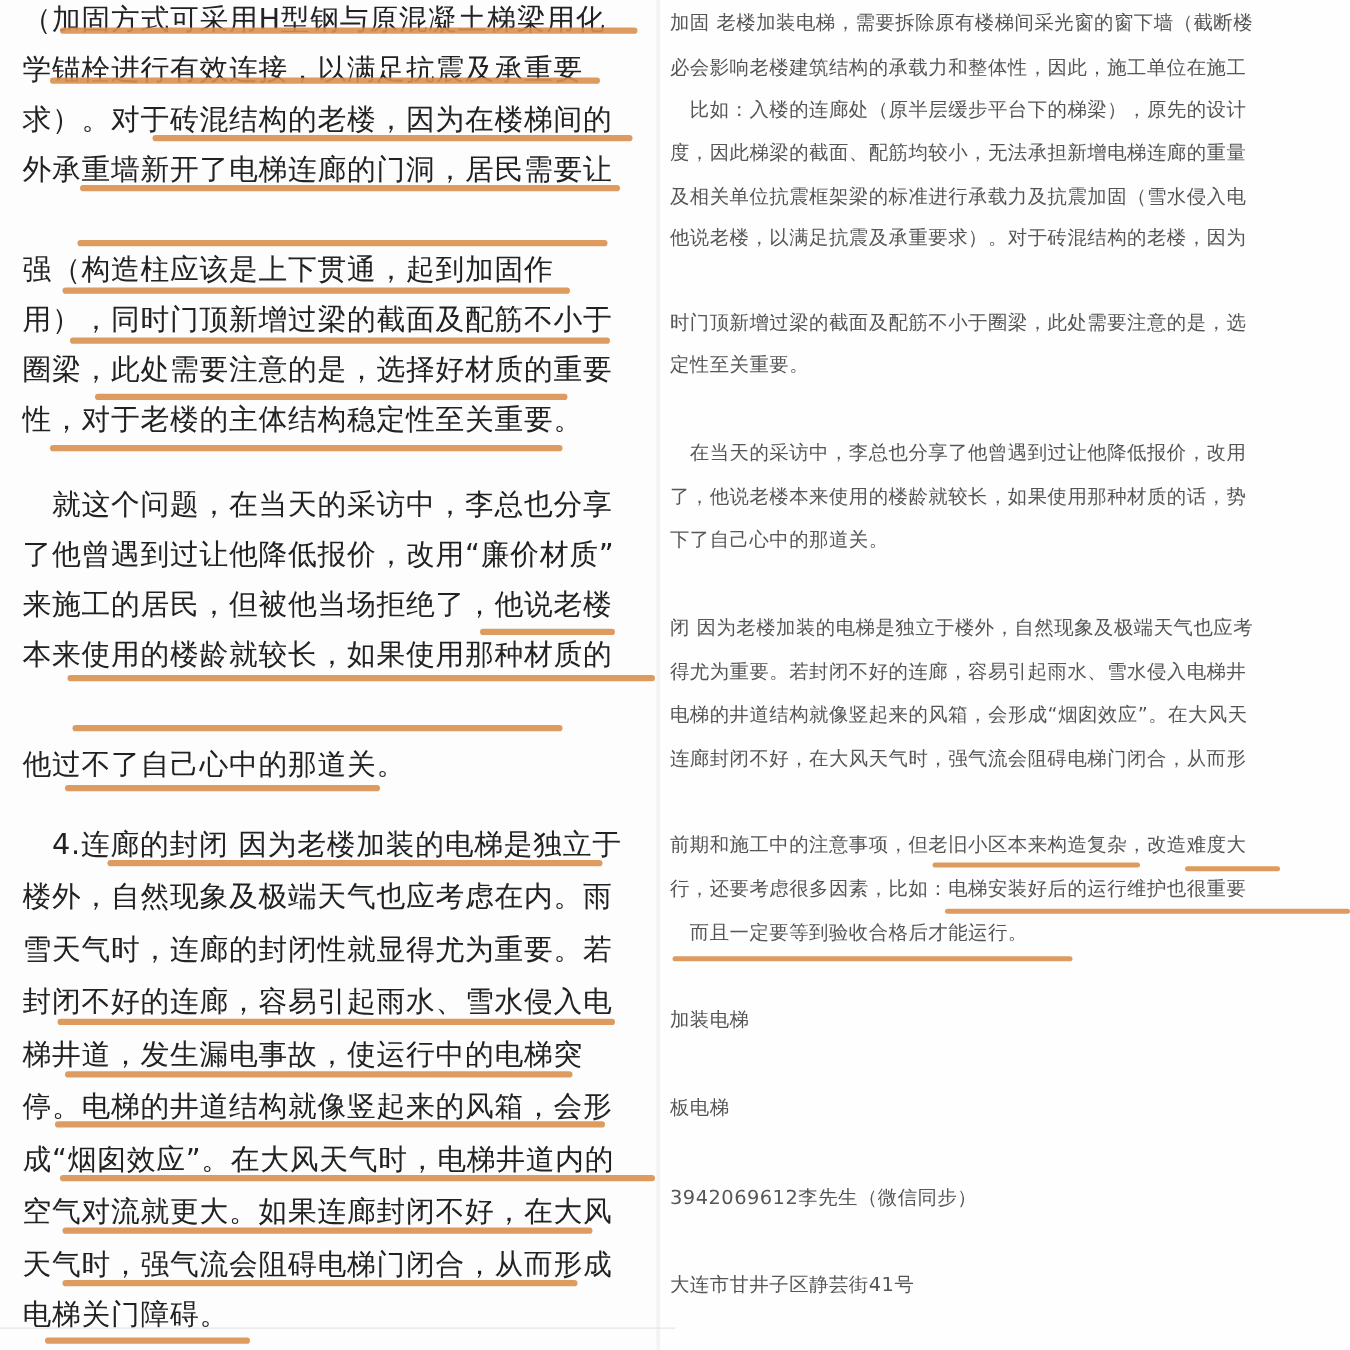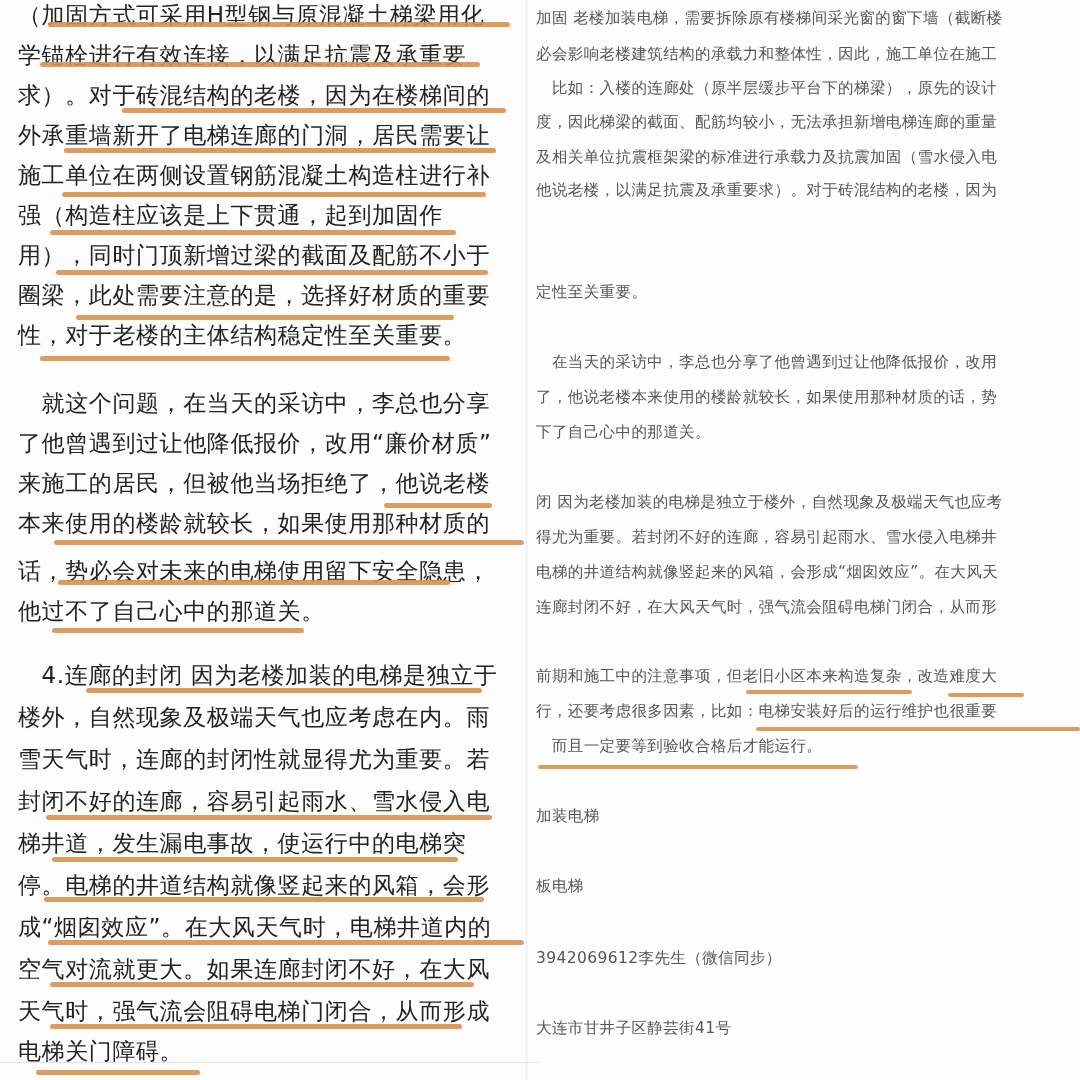--- a/index.html
+++ b/index.html
@@ -19,31 +19,29 @@
 </style>
 </head>
 <body>
 
 <div class="panel-left">
 
   <div class="line left-line" style="top:0px">（加固方式可采用H型钢与原混凝土梯梁用化</div>
   <div class="line left-line" style="top:40px">学锚栓进行有效连接，以满足抗震及承重要</div>
   <div class="line left-line" style="top:80px">求）。对于砖混结构的老楼，因为在楼梯间的</div>
   <div class="line left-line" style="top:120px">外承重墙新开了电梯连廊的门洞，居民需要让</div>
-  <div class="line left-line" style="top:160px">施工单位在两侧设置钢筋混凝土构造柱进行补</div>
   <div class="line left-line" style="top:200px">强（构造柱应该是上下贯通，起到加固作</div>
   <div class="line left-line" style="top:240px">用），同时门顶新增过梁的截面及配筋不小于</div>
   <div class="line left-line" style="top:280px">圈梁，此处需要注意的是，选择好材质的重要</div>
   <div class="line left-line" style="top:320px">性，对于老楼的主体结构稳定性至关重要。</div>
 
   <div class="line left-line" style="top:388px">　就这个问题，在当天的采访中，李总也分享</div>
   <div class="line left-line" style="top:428px">了他曾遇到过让他降低报价，改用“廉价材质”</div>
   <div class="line left-line" style="top:468px">来施工的居民，但被他当场拒绝了，他说老楼</div>
   <div class="line left-line" style="top:508px">本来使用的楼龄就较长，如果使用那种材质的</div>
-  <div class="line left-line" style="top:556px">话，势必会对未来的电梯使用留下安全隐患，</div>
   <div class="line left-line" style="top:596px">他过不了自己心中的那道关。</div>
 
   <div class="line left-line" style="top:660px">　4.连廊的封闭 因为老楼加装的电梯是独立于</div>
   <div class="line left-line" style="top:702px">楼外，自然现象及极端天气也应考虑在内。雨</div>
   <div class="line left-line" style="top:744px">雪天气时，连廊的封闭性就显得尤为重要。若</div>
   <div class="line left-line" style="top:786px">封闭不好的连廊，容易引起雨水、雪水侵入电</div>
   <div class="line left-line" style="top:870px">停。电梯的井道结构就像竖起来的风箱，会形</div>
   <div class="line left-line" style="top:828px">梯井道，发生漏电事故，使运行中的电梯突</div>
   <div class="line left-line" style="top:912px">成“烟囱效应”。在大风天气时，电梯井道内的</div>
   <div class="line left-line" style="top:954px">空气对流就更大。如果连廊封闭不好，在大风</div>
@@ -77,20 +75,21 @@
 
 <div class="divider"></div>
 
 <div class="panel-right">
   <div class="line right-line" style="top:8px">加固 老楼加装电梯，需要拆除原有楼梯间采光窗的窗下墙（截断楼</div>
   <div class="line right-line" style="top:44px">必会影响老楼建筑结构的承载力和整体性，因此，施工单位在施工</div>
   <div class="line right-line" style="top:78px">　比如：入楼的连廊处（原半层缓步平台下的梯梁），原先的设计</div>
   <div class="line right-line" style="top:112px">度，因此梯梁的截面、配筋均较小，无法承担新增电梯连廊的重量</div>
   <div class="line right-line" style="top:147px">及相关单位抗震框架梁的标准进行承载力及抗震加固（雪水侵入电</div>
   <div class="line right-line" style="top:180px">他说老楼，以满足抗震及承重要求）。对于砖混结构的老楼，因为</div>
+  <div class="line right-line" style="top:248px">时门顶新增过梁的截面及配筋不小于圈梁，此处需要注意的是，选</div>
   <div class="line right-line" style="top:282px">定性至关重要。</div>
 
   <div class="line right-line" style="top:352px">　在当天的采访中，李总也分享了他曾遇到过让他降低报价，改用</div>
   <div class="line right-line" style="top:387px">了，他说老楼本来使用的楼龄就较长，如果使用那种材质的话，势</div>
   <div class="line right-line" style="top:422px">下了自己心中的那道关。</div>
 
   <div class="line right-line" style="top:492px">闭 因为老楼加装的电梯是独立于楼外，自然现象及极端天气也应考</div>
   <div class="line right-line" style="top:527px">得尤为重要。若封闭不好的连廊，容易引起雨水、雪水侵入电梯井</div>
   <div class="line right-line" style="top:562px">电梯的井道结构就像竖起来的风箱，会形成“烟囱效应”。在大风天</div>
   <div class="line right-line" style="top:597px">连廊封闭不好，在大风天气时，强气流会阻碍电梯门闭合，从而形</div>

